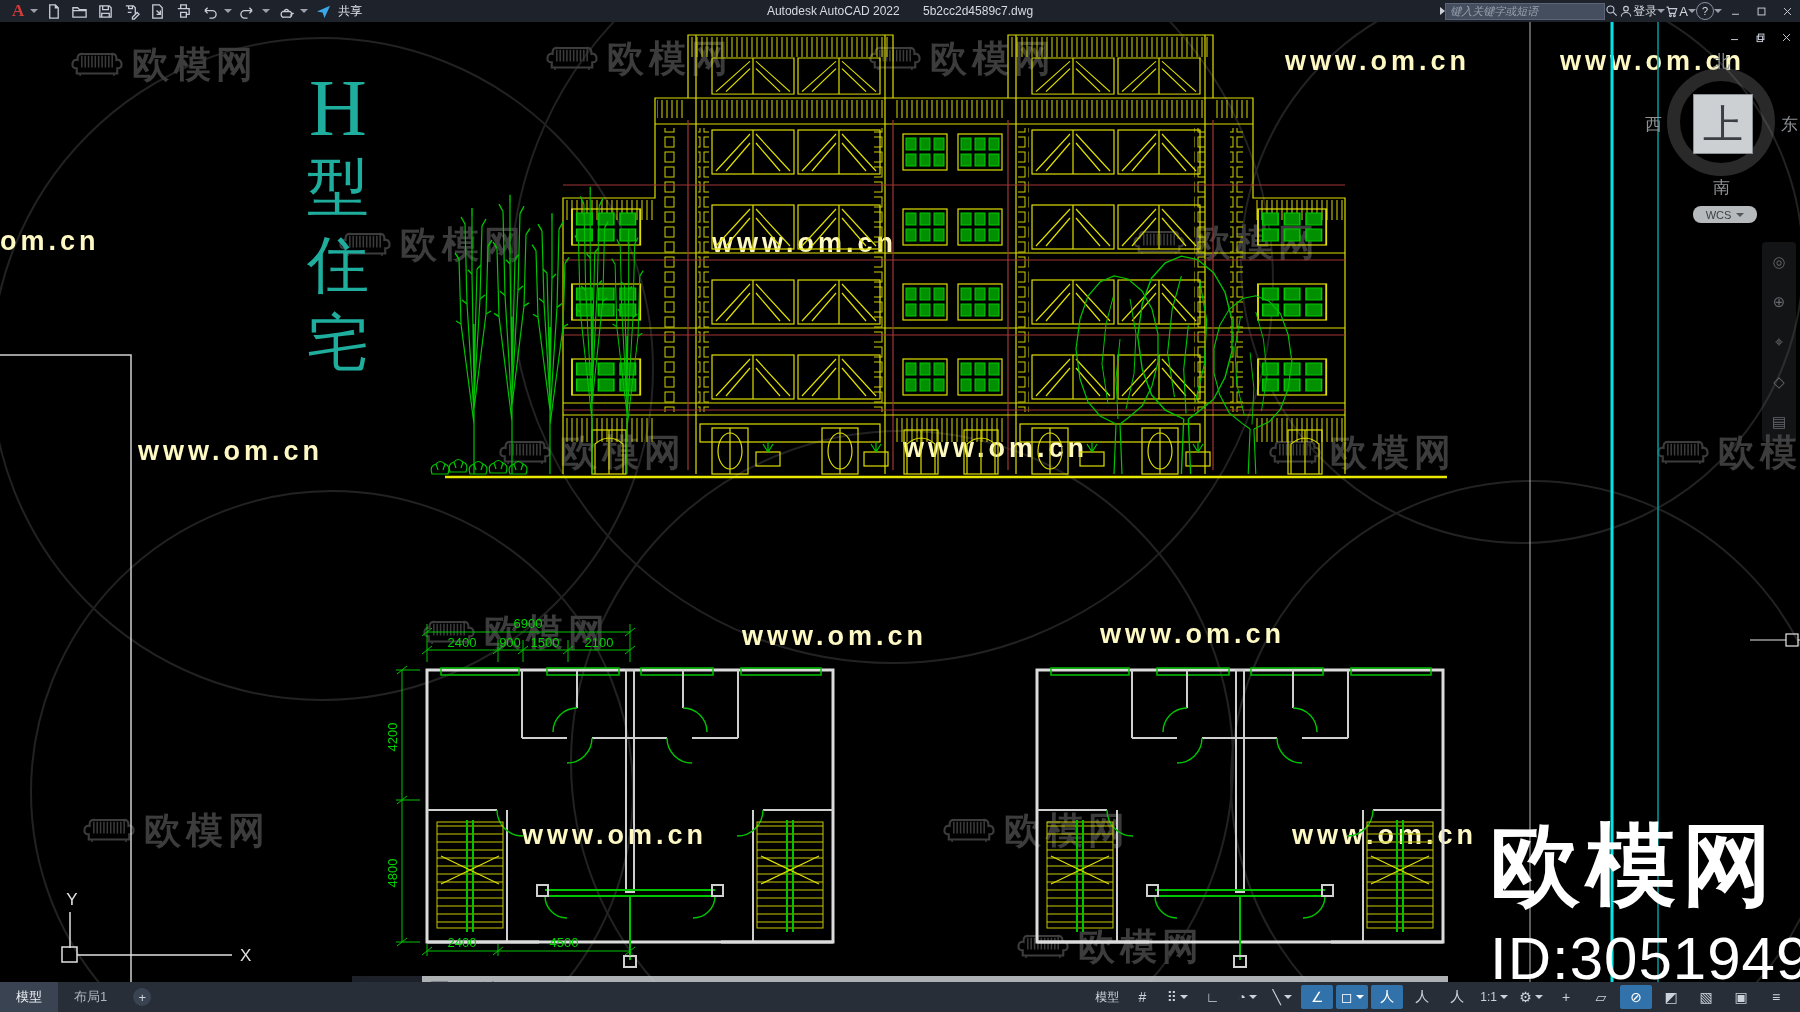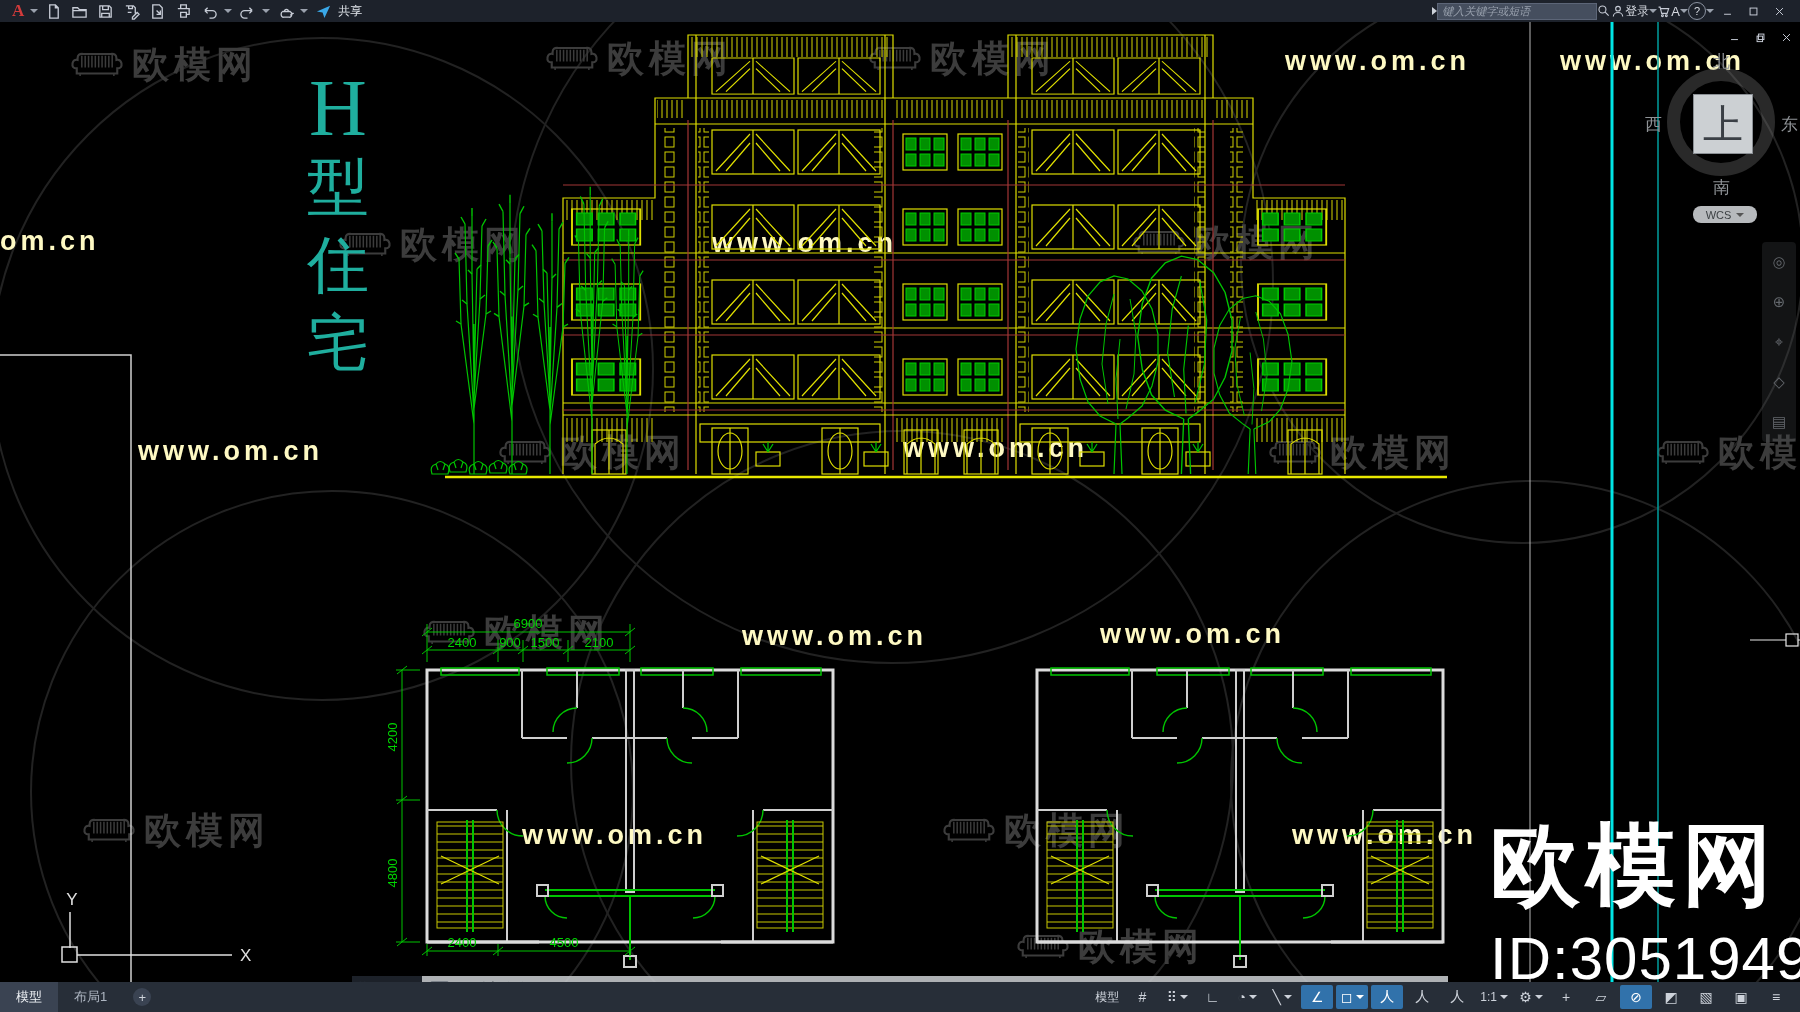--- a/index.html
+++ b/index.html
@@ -13,21 +13,21 @@
   .qat svg{width:17px;height:17px;stroke:#c7ccd6;fill:none;stroke-width:1.4;}
   #logo{color:#d23b3b;font-family:"Liberation Serif",serif;font-weight:bold;font-size:17px;
     padding:0 2px 0 6px;}
   .tri-d{width:0;height:0;border-left:4px solid transparent;border-right:4px solid transparent;
     border-top:4px solid #9aa1ad;display:inline-block;}
   .tri-r{width:0;height:0;border-top:4px solid transparent;border-bottom:4px solid transparent;
     border-left:5px solid #cdd2da;display:inline-block;}
   #title-center{position:absolute;left:0;right:0;text-align:center;top:4px;color:#d7dbe2;
     font-size:12px;pointer-events:none;}
   #title-center span{margin:0 10px;}
-  #tb-right{position:absolute;right:0;top:0;height:22px;display:flex;align-items:center;gap:0;padding-right:8px;}
+  #tb-right{position:absolute;right:0;top:0;height:22px;display:flex;align-items:center;gap:0;}
   #searchbox{width:150px;height:15px;background:#454e5e;border:1px solid #5c6577;color:#e0e0e0;
     font-size:11px;font-style:italic;padding:0 4px;}
   #searchbox::placeholder{color:#98a0ad;}
   .tbico svg{width:14px;height:14px;stroke:#c7ccd6;fill:none;stroke-width:1.4;vertical-align:middle;}
   .winbtn{width:26px;height:18px;display:flex;align-items:center;justify-content:center;}
   .winbtn svg{width:11px;height:11px;stroke:#c9ced8;fill:none;stroke-width:1.4;}
   
   #canvas{position:absolute;top:22px;left:0;width:1800px;height:960px;background:#000;z-index:1;}
   .wmc{position:absolute;border:2px solid #222;border-radius:50%;z-index:1;}
   .wm{position:absolute;color:#3c3c3c;display:flex;align-items:center;gap:8px;z-index:2;white-space:nowrap;}
@@ -159,20 +159,24 @@
           <path d="M6,9 h8 a2,3 0 0 1 -1,6 h-6 a2,3 0 0 1 -1,-6 z M8,9 c0,-3 4,-3 4,0 M14,10 l3,1 -3,2"></path>
         </svg>
       </span>
     <span class="tri-d"></span>
     <span class="ico">
         <svg viewBox="0 0 18 18">
           <path d="M2,9 L16,3 L10,16 L8,10 z" fill="#3aa8e8" stroke="none"></path>
         </svg>
       </span>
     <span style="color:#e0e4ea;">共享</span>
+  </div>
+  <div id="title-center">
+    <span>Autodesk AutoCAD 2022</span>
+    <span>5b2cc2d4589c7.dwg</span>
   </div>
   <div id="tb-right">
     <span class="tri-r"></span>
     <input id="searchbox" placeholder="键入关键字或短语" style="">
     <span class="tbico"><svg viewBox="0 0 18 18">
           <circle cx="7" cy="7" r="4.5"></circle>
           <path d="M10.5,10.5 L15,15"></path>
         </svg></span>
     <span class="tbico"><svg viewBox="0 0 18 18">
           <circle cx="9" cy="6" r="3"></circle>

